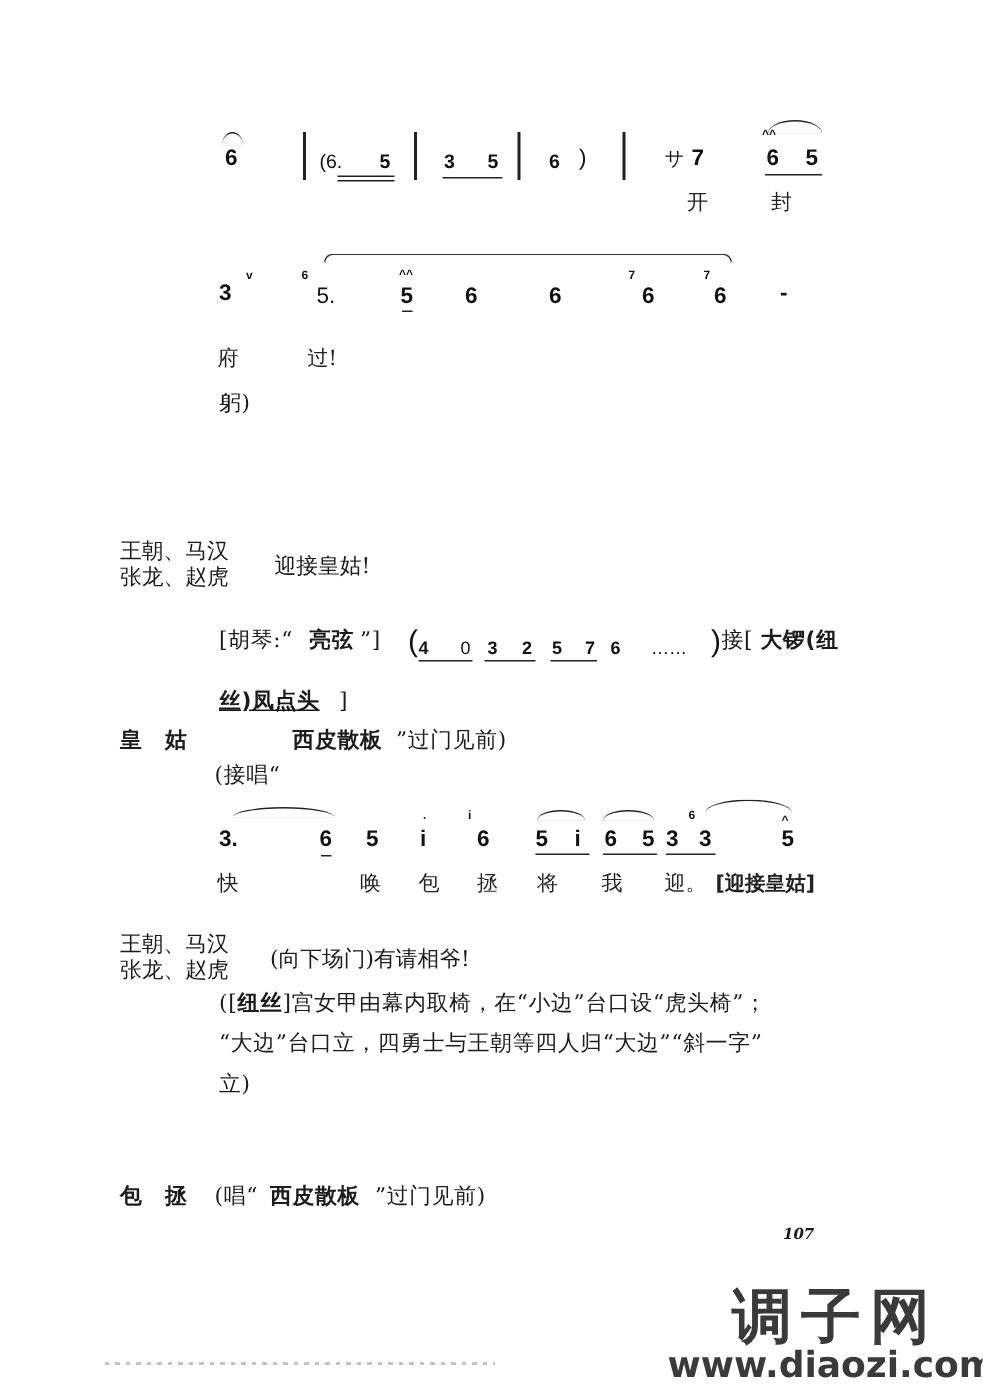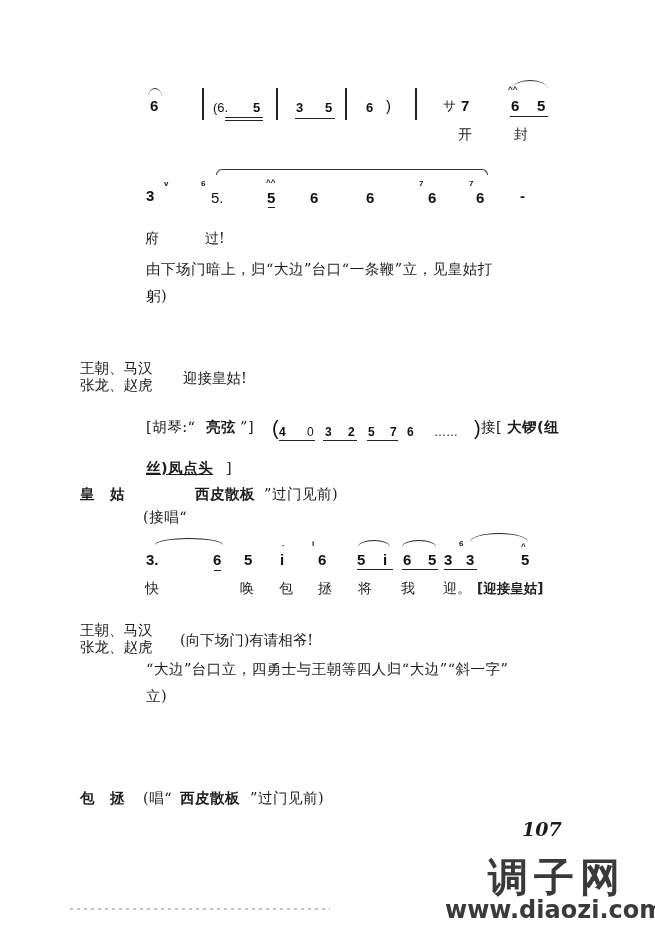--- a/index.html
+++ b/index.html
@@ -18,21 +18,21 @@
   .lyric { position:absolute; font-size:14px; color:#222; }
   .text {
     position:absolute; font-size:14.5px; line-height:27px; color:#1c1c1c;
     letter-spacing:0.5px;
   }
   .bold { font-weight:bold; font-family:"DejaVu Sans","Liberation Sans",sans-serif; }
   .role { position:absolute; font-size:14.5px; line-height:17px; color:#1a1a1a; }
   .slur { position:absolute; border-top:1.5px solid #222; border-radius:50% 50% 0 0 / 100% 100% 0 0; height:8px; }
   .tie-long { position:absolute; border-top:1.5px solid #333; height:0; }
   .grace { position:absolute; font-family:"Liberation Sans",sans-serif; font-size:8px; font-weight:bold; color:#111; line-height:8px; }
-  .pagenum { position:absolute; font-family:"DejaVu Serif",serif; font-style:italic; font-weight:bold; font-size:19px; }
+  .pagenum { position:absolute; font-family:"DejaVu Serif",serif; font-style:italic; font-weight:bold; font-size:10px; }
   .wm-cn { position:absolute; font-family:"DejaVu Sans",sans-serif; font-weight:bold; font-size:40px; color:#3a3a3a; letter-spacing:6px; }
   .wm-url { position:absolute; font-family:"DejaVu Sans",sans-serif; font-weight:bold; font-size:24px; color:#3a3a3a; }
   .noise { position:absolute; height:2px; background:repeating-linear-gradient(90deg,#999 0 3px,transparent 3px 7px); opacity:.6; }
 </style>
 </head>
 <body>
 
 <div>
   <div class="slur" style="left:148px;top:88px;width:14px;"></div>
   <span class="note" style="left:150px;top:98px;">6</span>
@@ -74,21 +74,20 @@
   <span class="grace" style="left:419px;top:180px;">7</span>
   <span class="note" style="left:428px;top:190px;">6</span>
   <span class="grace" style="left:469px;top:180px;">7</span>
   <span class="note" style="left:476px;top:190px;">6</span>
   <span class="note" style="left:520px;top:188px;">-</span>
   <span class="lyric" style="left:145px;top:230px;">府</span>
   <span class="lyric" style="left:205px;top:230px;">过!</span>
 </div>
 
 <div class="text" style="left:146px;top:256px;width:420px;">
-  <div>由下场门暗上，归“大边”台口“一条鞭”立，见皇姑打</div>
   <div>躬)</div>
 </div>
 
 <div>
   <div class="role" style="left:80px;top:360px;">
     <div>王朝、马汉</div>
     <div>张龙、赵虎</div>
   </div>
   <span class="role" style="left:183px;top:370px;">迎接皇姑!</span>
 </div>
@@ -160,20 +159,21 @@
 
 <div>
   <div class="role" style="left:80px;top:622px;">
     <div>王朝、马汉</div>
     <div>张龙、赵虎</div>
   </div>
   <span class="role" style="left:180px;top:632px;">(向下场门)有请相爷!</span>
 </div>
 
 <div class="text" style="left:146px;top:656px;width:420px;">
+  <div><span>([</span><span class="bold">纽丝</span><span>]宫女甲由幕内取椅，在“小边”台口设“虎头椅”；</span></div>
   <div>“大边”台口立，四勇士与王朝等四人归“大边”“斜一字”</div>
   <div>立)</div>
 </div>
 
 <div>
   <span class="text bold" style="left:80px;top:785px;">包　拯</span>
   <span class="text" style="left:143px;top:785px;">(唱“</span>
   <span class="text bold" style="left:180px;top:785px;">西皮散板</span>
   <span class="text" style="left:250px;top:785px;">”过门见前)</span>
 </div>

